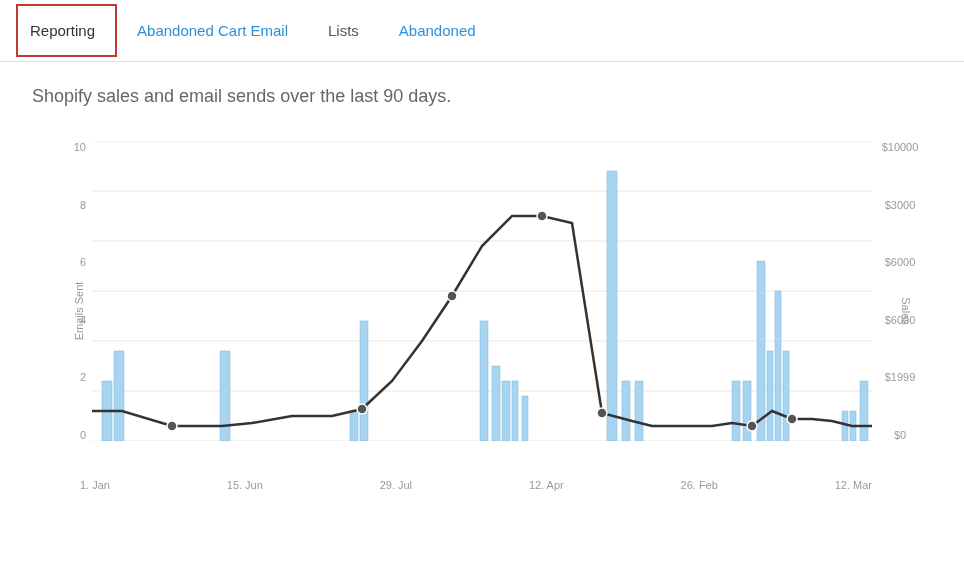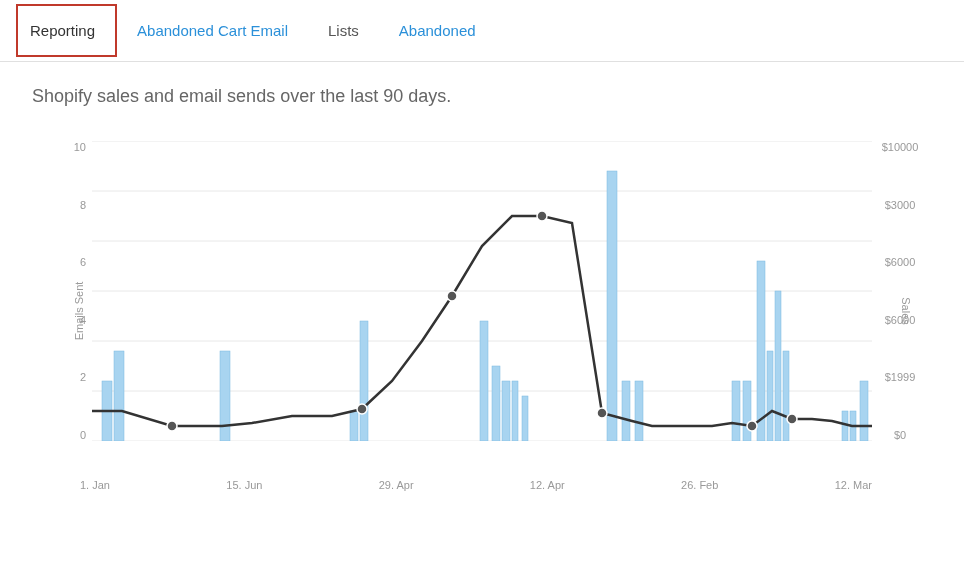--- a/index.html
+++ b/index.html
@@ -130,21 +130,21 @@
       <circle cx="360" cy="155" r="5" fill="#555" stroke="#fff" stroke-width="1.5"></circle>
       <circle cx="450" cy="75" r="5" fill="#555" stroke="#fff" stroke-width="1.5"></circle>
       <circle cx="510" cy="272" r="5" fill="#555" stroke="#fff" stroke-width="1.5"></circle>
       <circle cx="660" cy="285" r="5" fill="#555" stroke="#fff" stroke-width="1.5"></circle>
       <circle cx="700" cy="278" r="5" fill="#555" stroke="#fff" stroke-width="1.5"></circle>
     </svg>
 
     <div style="position:absolute; bottom:0; left:38px; right:50px; display:flex; justify-content:space-between;">
       <span class="x-label axis-label">1. Jan</span>
       <span class="x-label axis-label">15. Jun</span>
-      <span class="x-label axis-label">29. Apr</span>
+      <span class="x-label axis-label">29. Jul</span>
       <span class="x-label axis-label">12. Apr</span>
       <span class="x-label axis-label">26. Feb</span>
       <span class="x-label axis-label">12. Mar</span>
     </div>
 
     <div style="position:absolute; left:8px; top:50%; transform:translateY(-50%) rotate(-90deg); font-size:11px; color:#999; white-space:nowrap;">Emails Sent</div>
     <div style="position:absolute; right:2px; top:50%; transform:translateY(-50%) rotate(90deg); font-size:11px; color:#999; white-space:nowrap;">Sales</div>
   </div>
 
 </div>

